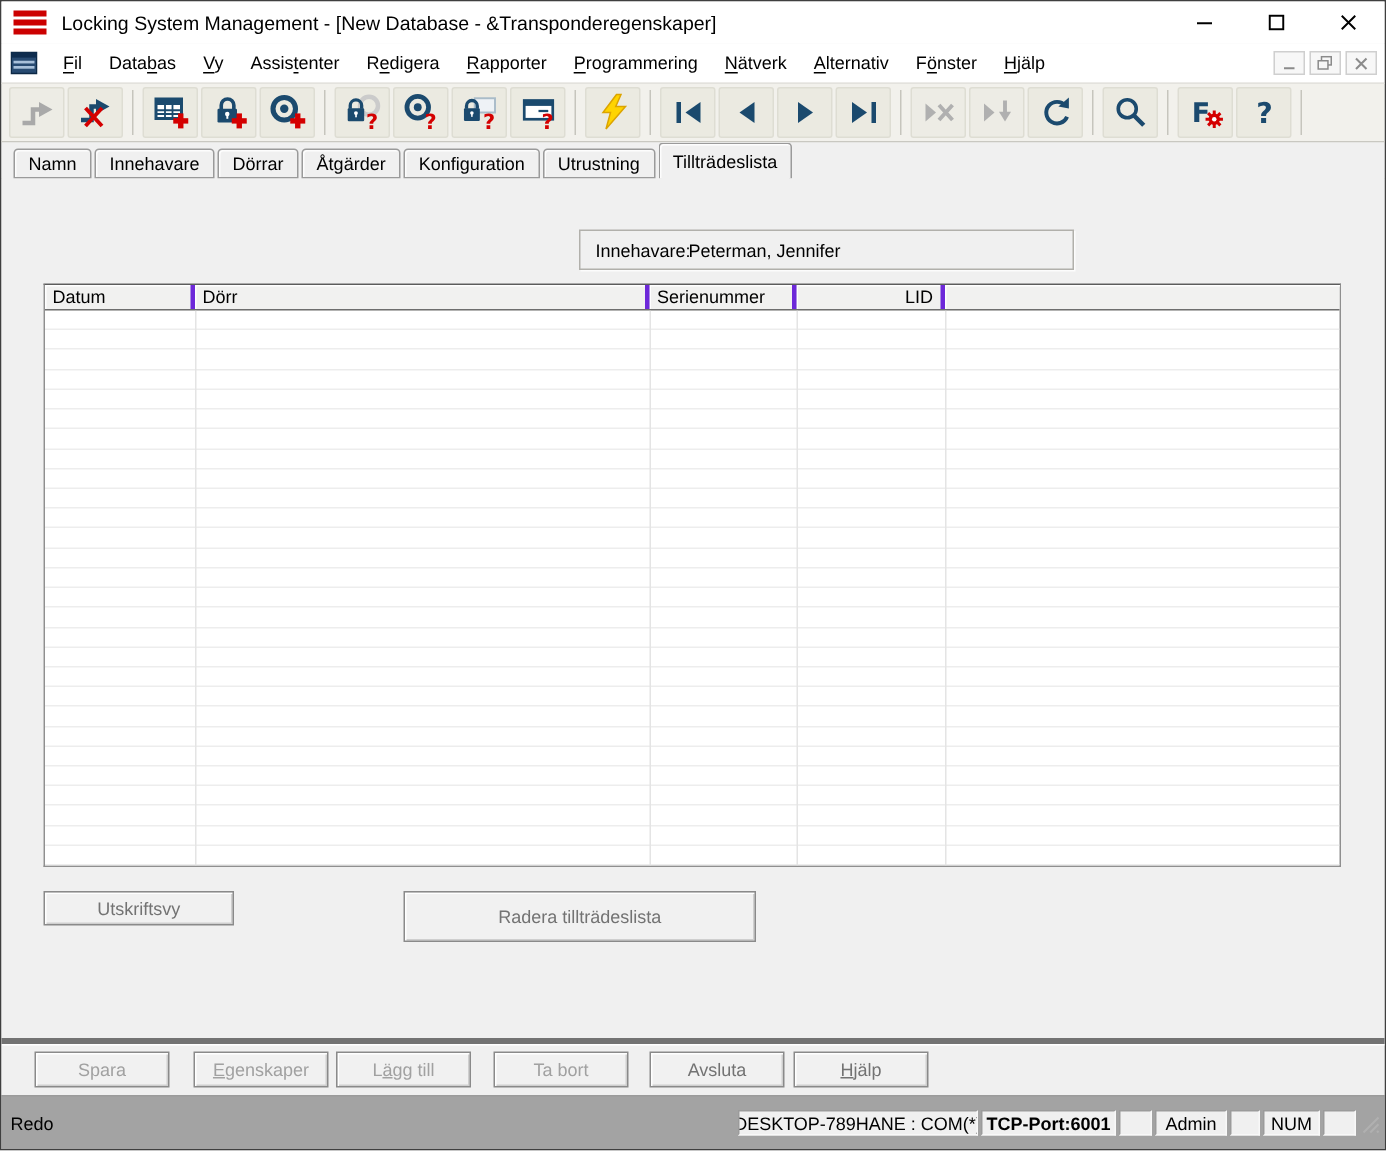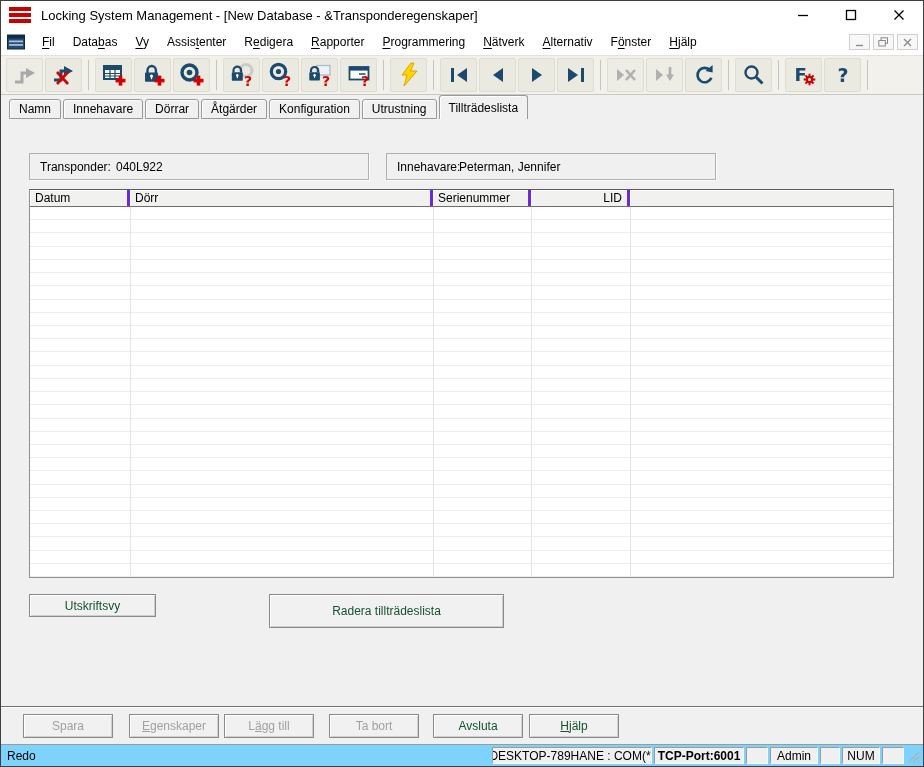--- a/index.html
+++ b/index.html
@@ -47,36 +47,36 @@
   .grid{position:absolute;left:28px;top:70px;width:865px;height:389px;background:#fff;border:1px solid #8f8f8f;border-top-color:#5c5c5c;}
   .grid-header{display:grid;grid-template-columns:100px 303px 98px 99px 1fr;height:17px;background:#f1f1f0;border-bottom:1px solid #6e6e6e;}
   .gh-cell{border-right:3px solid #6d28d9;box-shadow:inset 1px 1px 0 #fff;padding:1px 5px 0 5px;overflow:hidden;white-space:nowrap;}
   .gh-cell:nth-child(4){text-align:right;}
   .gh-cell:last-child{border-right:none;}
   .grid-body{position:relative;height:370px;display:flex;flex-direction:column;overflow:hidden;}
   .grid-row{flex:1 1 0;border-bottom:1px solid #ededed;min-height:0;}
   .col-line{position:absolute;top:0;bottom:0;width:1px;background:#e4e4e4;}
 
   
-  .btn{font-family:inherit;font-size:12px;color:#14532d;background:#f1f1f1;border:1px solid #8a8a8a;box-shadow:inset 1px 1px 0 #ffffff,inset -1px -1px 0 #cfcfcf;display:flex;align-items:center;justify-content:center;white-space:nowrap;padding:0;}
+  .btn{font-family:inherit;font-size:12px;color:#737373;background:#f1f1f1;border:1px solid #8a8a8a;box-shadow:inset 1px 1px 0 #ffffff,inset -1px -1px 0 #cfcfcf;display:flex;align-items:center;justify-content:center;white-space:nowrap;padding:0;}
   .btn.disabled{color:#a1a1a1;}
   .btn-print{position:absolute;left:28px;top:475px;width:127px;height:23px;}
   .btn-clear{position:absolute;left:268px;top:475px;width:235px;height:34px;}
 
   
-  .footer{height:38px;flex:0 0 auto;background:#f0f0f0;border-top:1px solid #737373;box-shadow:inset 0 1px 0 #ffffff;display:flex;align-items:center;padding-left:22px;}
+  .footer{height:38px;flex:0 0 auto;background:#f0f0f0;border-top:4px solid #737373;box-shadow:inset 0 1px 0 #ffffff;display:flex;align-items:center;padding-left:22px;}
   .footer .btn{width:90px;height:24px;}
   .footer .btn:nth-child(1){margin-right:16px;}
   .footer .btn:nth-child(2){margin-right:5px;}
   .footer .btn:nth-child(3){margin-right:15px;}
   .footer .btn:nth-child(4){margin-right:14px;}
   .footer .btn:nth-child(5){margin-right:6px;}
 
   
-  .statusbar{height:22px;flex:0 0 auto;background:#7dd3fc;border-top:1px solid #9b9b9b;display:flex;align-items:center;padding:0 3px 0 6px;}
+  .statusbar{height:36px;flex:0 0 auto;background:#a3a3a3;border-top:1px solid #9b9b9b;display:flex;align-items:center;padding:0 3px 0 6px;}
   .sb-segs{margin-left:auto;display:flex;gap:2px;align-items:center;}
   .sb-seg{height:17px;border:1px solid;border-color:#9b9b9b #f8f8f8 #f8f8f8 #9b9b9b;background:#f0f0f0;display:flex;align-items:center;justify-content:center;white-space:nowrap;overflow:hidden;}
   .sb-segs .sb-seg:nth-child(1){width:160px;}
   .sb-segs .sb-seg:nth-child(2){width:90px;font-weight:bold;}
   .sb-segs .sb-seg:nth-child(3){width:22px;}
   .sb-segs .sb-seg:nth-child(4){width:48px;}
   .sb-segs .sb-seg:nth-child(5){width:20px;}
   .sb-segs .sb-seg:nth-child(6){width:38px;}
   .sb-segs .sb-seg:nth-child(7){width:22px;}
   .grip{width:14px;height:14px;margin-left:2px;display:flex;align-items:flex-end;justify-content:flex-end;}
@@ -378,24 +378,20 @@
       <div class="tab">Innehavare</div>
       <div class="tab">Dörrar</div>
       <div class="tab">Åtgärder</div>
       <div class="tab">Konfiguration</div>
       <div class="tab">Utrustning</div>
       <div class="tab active">Tillträdeslista</div>
     </div>
 
   <div class="page">
 
-    <div class="fieldbox fb-trans">
-      <span class="fb-label">Transponder:</span>
-      <span class="fb-value">040L922</span>
-    </div>
     <div class="fieldbox fb-holder">
       <span class="fb-label">Innehavare:</span>
       <span class="fb-value">Peterman, Jennifer</span>
     </div>
 
     <div class="grid">
       <div class="grid-header">
           <div class="gh-cell">Datum</div>
           <div class="gh-cell">Dörr</div>
           <div class="gh-cell">Serienummer</div>

